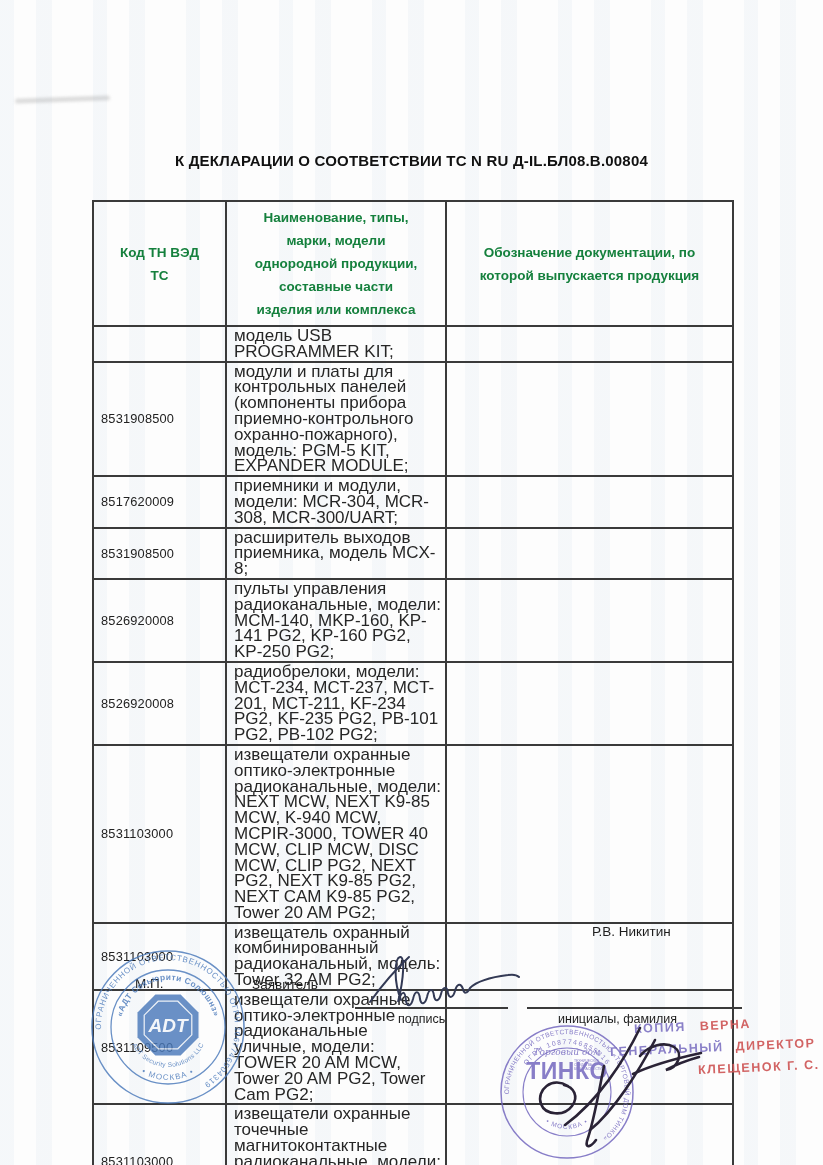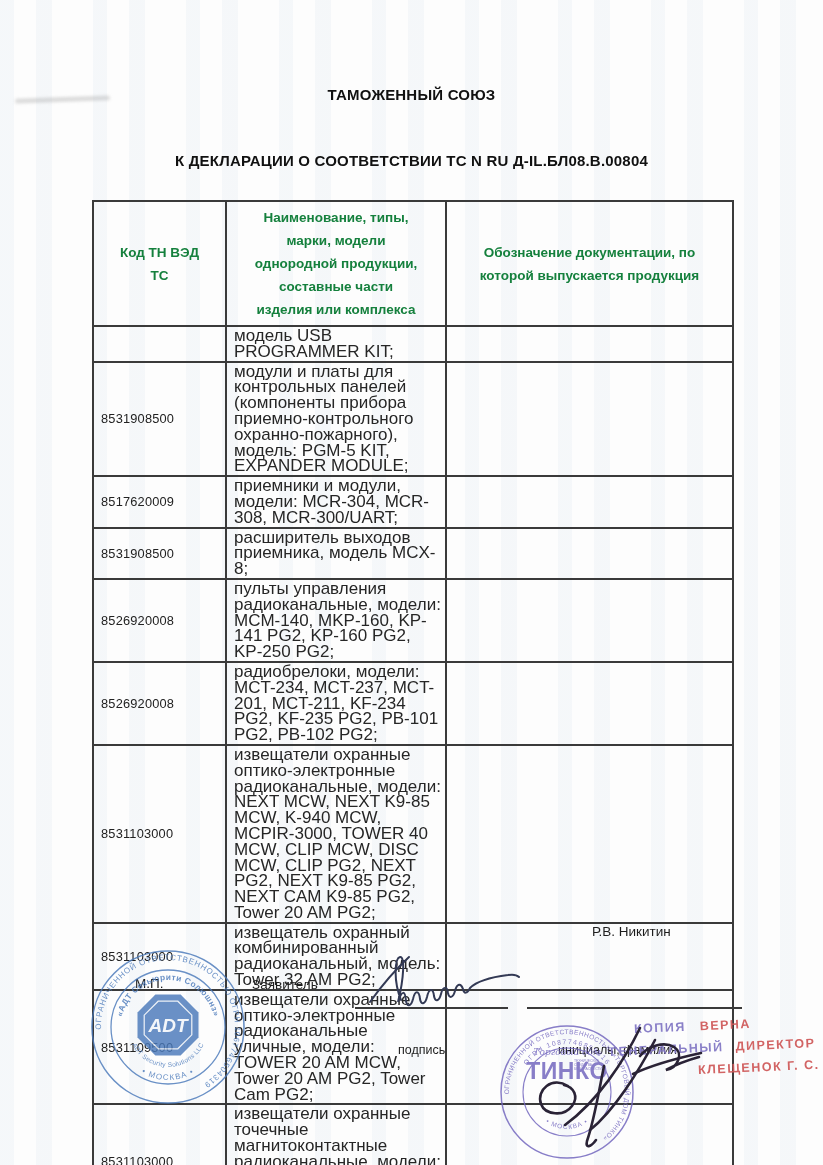--- a/index.html
+++ b/index.html
@@ -44,42 +44,41 @@
     padding:0 2px 0 7px;letter-spacing:0.2px;
   }
   td.desc{
     font-size:17px;line-height:15.8px;color:#262626;
     vertical-align:middle;padding:1px 4px 1px 7px;
   }
   td.docu{vertical-align:middle;padding:0 6px;font-size:12.5px;}
 
   .flabel{position:absolute;z-index:1;font-size:13.5px;color:#1d1d1d;}
   .sigline{position:absolute;height:2px;background:#3a3a3a;z-index:1;}
-  .caption{position:absolute;z-index:1;font-size:12.5px;color:#1d1d1d;margin-top:31px;}
+  .caption{position:absolute;z-index:1;font-size:12.5px;color:#1d1d1d;}
 
   .stamp{position:absolute;z-index:2;}
   .inksig{position:absolute;z-index:3;}
 
   .copyline{
     position:absolute;z-index:2;font-weight:bold;font-size:12.5px;
     letter-spacing:1.5px;white-space:nowrap;transform:rotate(-2.5deg);
     transform-origin:left center;opacity:0.92;
   }
   .w-red{color:#cf5858;}
   .w-violet{color:#8176c4;}
   .wgap{display:inline-block;width:14px;}
 </style>
 </head>
 <body>
 
 <div class="page">
 
   <div class="smudge"></div>
 
-  <div class="hdr l1">ТАМОЖЕННЫЙ СОЮЗ</div>
   <div class="hdr l3">К ДЕКЛАРАЦИИ О СООТВЕТСТВИИ ТС N RU Д-IL.БЛ08.В.00804</div>
 
   <table class="doc">
     <colgroup>
         <col style="width:133px">
         <col style="width:220px">
         <col style="width:287px">
       </colgroup>
     <thead>
       <tr style="height:100px">

